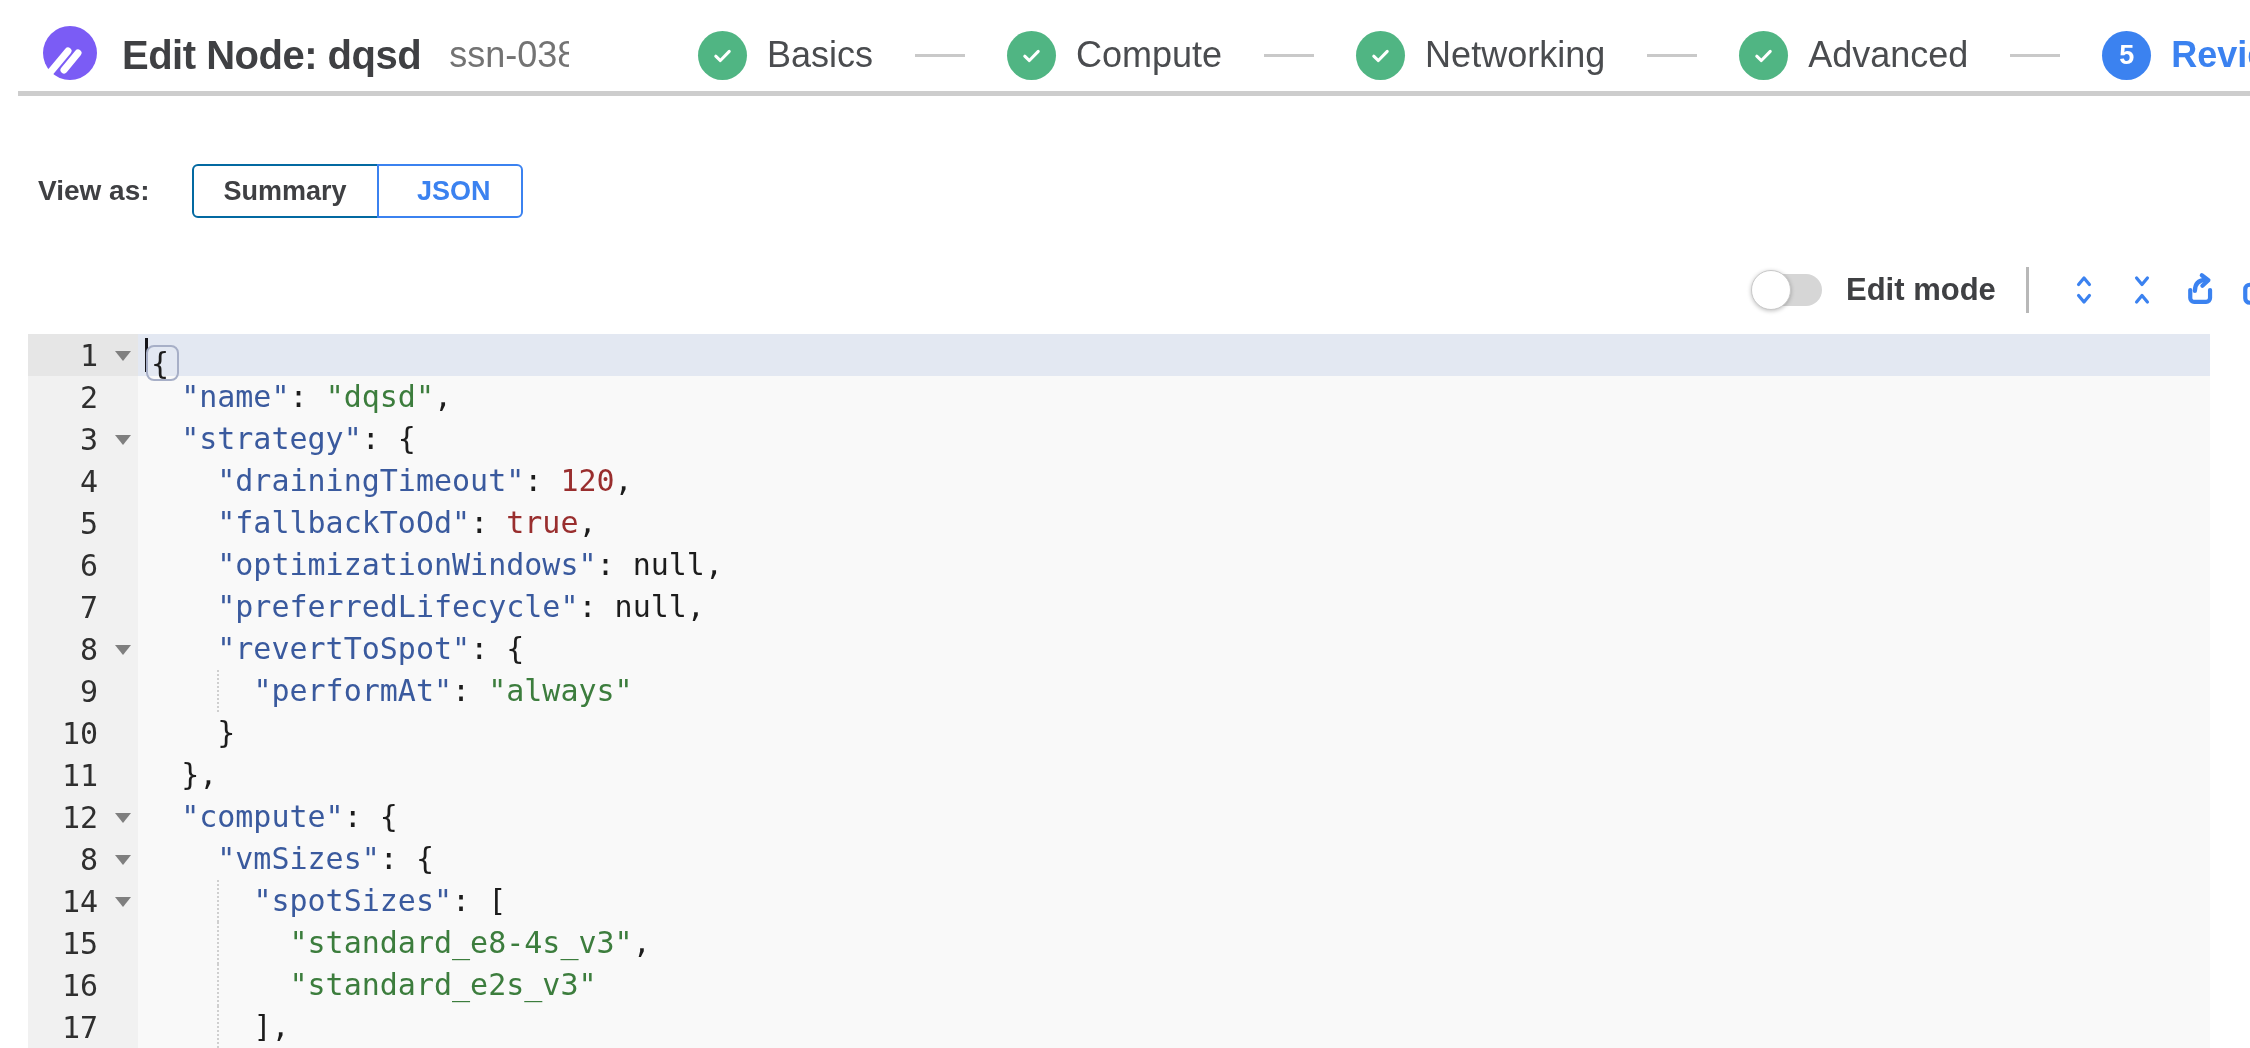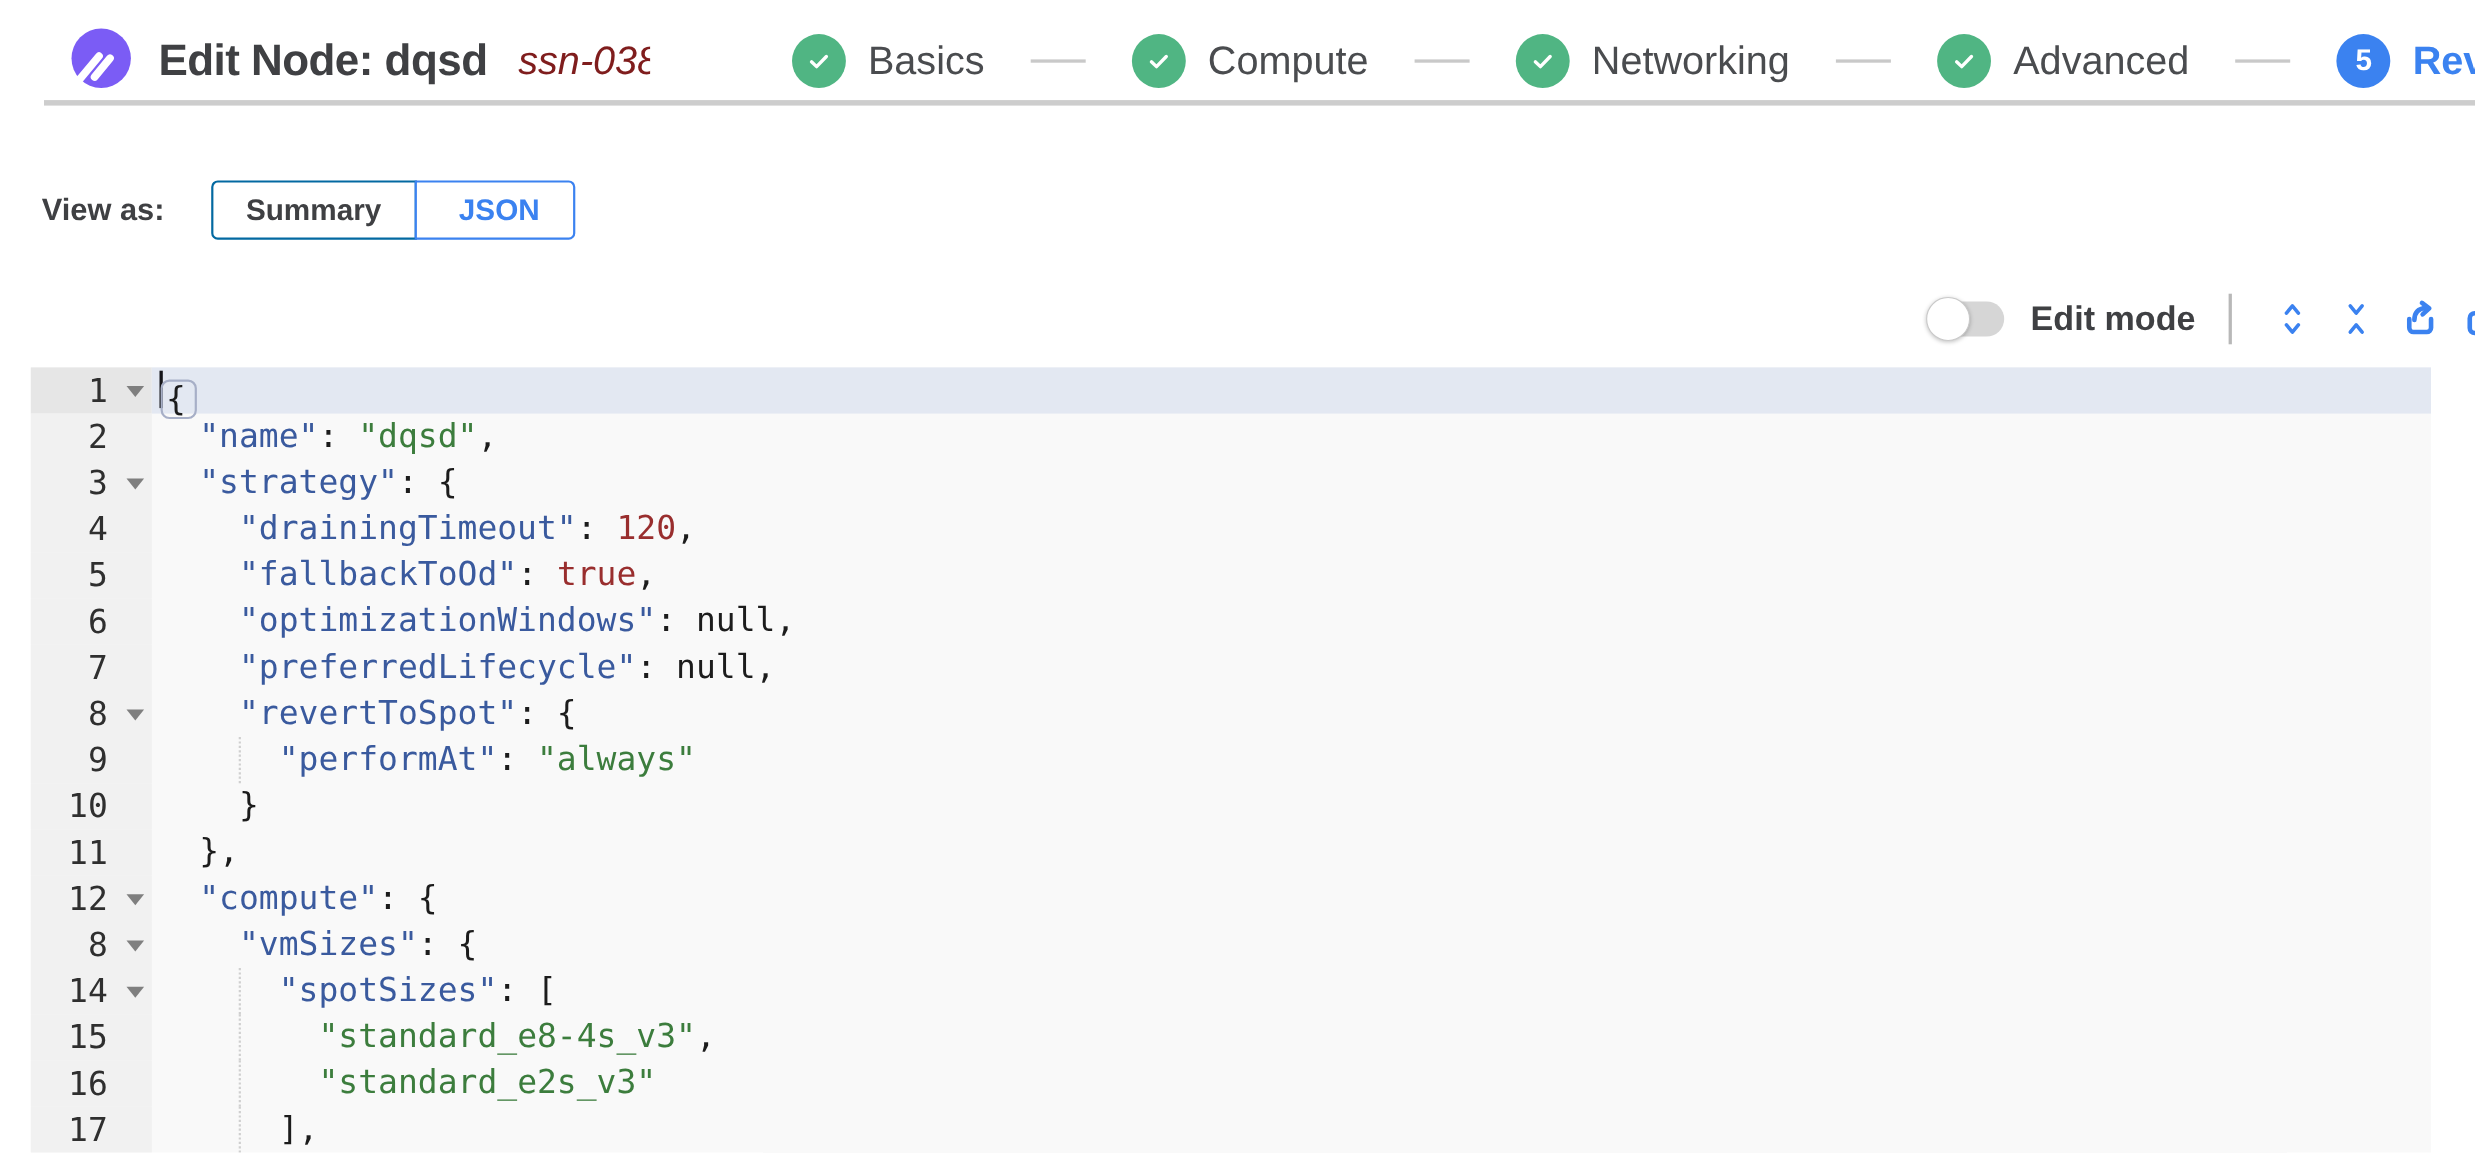--- a/index.html
+++ b/index.html
@@ -3,26 +3,26 @@
 <meta charset="utf-8">
 <style>
   * { margin:0; padding:0; box-sizing:border-box; }
   html,body { background:#fff; }
   .page {
     position:relative; width:2250px; height:1048px; overflow:hidden;
     background:#fff; font-family:"Liberation Sans", sans-serif;
   }
 
   
-  .header { position:relative; height:96px; display:flex; align-items:center; padding:14px 16px 0 40px;margin-left:22px; }
+  .header { position:relative; height:96px; display:flex; align-items:center; padding:14px 16px 0 40px; }
   .header-border { position:absolute; left:18px; right:0; bottom:0; height:5px; background:#cdcdcd; }
   .logo { width:58px; height:58px; flex:none; }
   .logo svg { overflow:visible; display:block; }
   .page-title { font-size:40px; font-weight:700; color:#3f4043; margin-left:24px; white-space:nowrap; letter-spacing:-0.5px; }
-  .node-id { font-size:36px; font-weight:400; color:#7f1d1d; margin-left:28px; width:120px; overflow:hidden; white-space:nowrap; flex:none;font-style:italic; }
+  .node-id { font-size:36px; font-weight:400; color:#737373; margin-left:28px; width:120px; overflow:hidden; white-space:nowrap; flex:none; }
 
   
   .stepper { position:absolute; left:698px; top:14px; height:82px; display:flex; align-items:center;gap:26px; }
   .step { display:flex; align-items:center; }
   .scircle {
     width:49px; height:49px; border-radius:50%; flex:none;
     display:flex; align-items:center; justify-content:center;
   }
   .step.done .scircle { background:#50b583; }
   .step.current .scircle { background:#3b82f0; color:#fff; font-size:27px; font-weight:700; }

